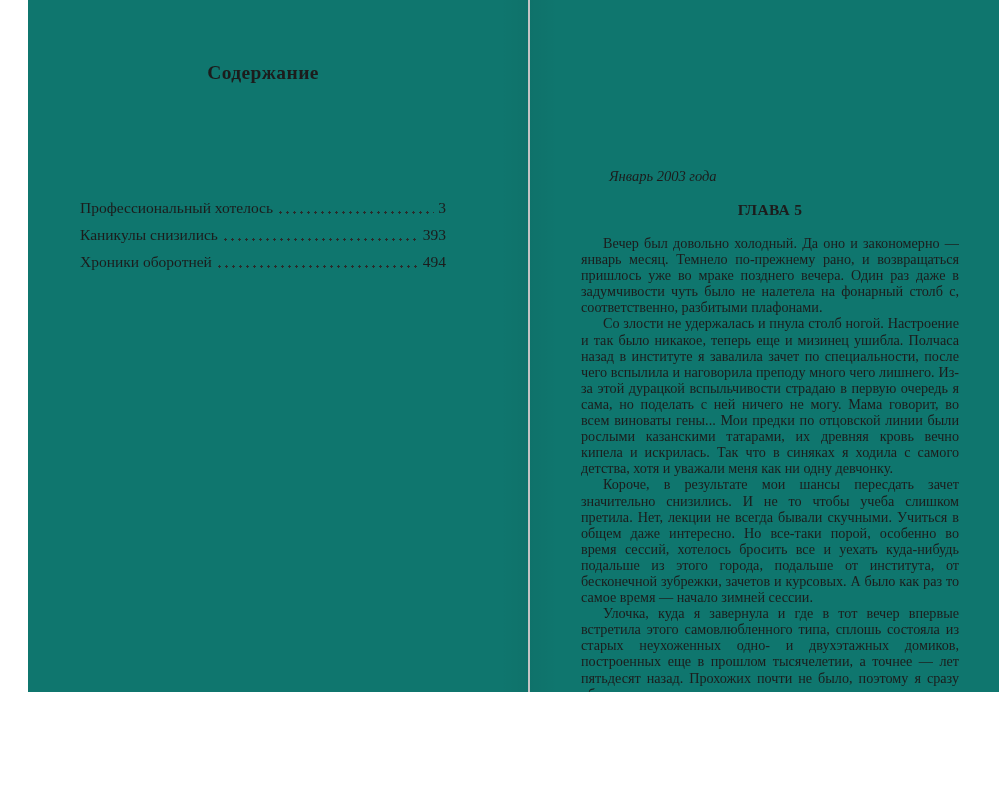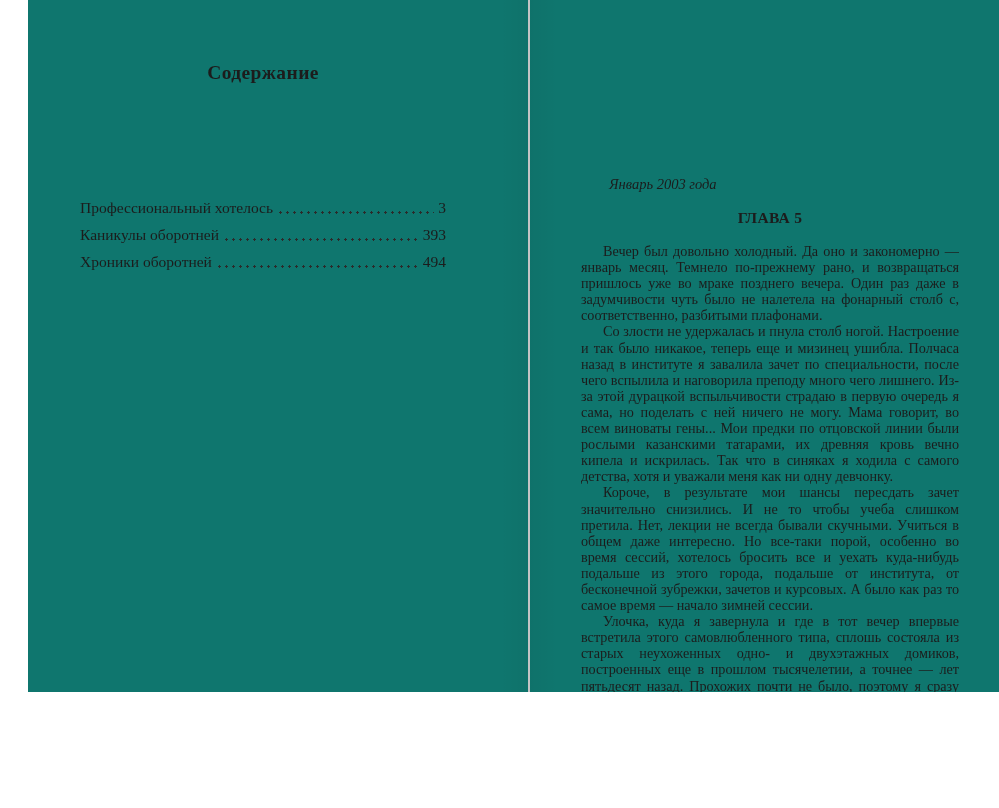--- a/index.html
+++ b/index.html
@@ -69,21 +69,21 @@
     background-image: radial-gradient(circle 1.2px at center, #2b2b2b 97%, rgba(0,0,0,0) 100%);
     background-size: 7px 3px;
     background-repeat: repeat-x;
     background-position: 0 17px;
   }
   .toc-pagenum { white-space: nowrap; }
 
   
   .text-block {
     position: absolute;
-    left: 553px; top: 176px;
+    left: 553px; top: 168px;
     width: 378px;
   }
   .date-line {
     font-style: italic;
     font-size: 14.5px;
     line-height: 16px;
     margin-left: 28px;
   }
   .chapter-title {
     text-align: center;
@@ -130,21 +130,21 @@
   <div>
     <h1 class="toc-title">Содержание</h1>
 
     <div class="toc-block">
       <div class="toc-row">
         <span class="toc-label">Профессиональный хотелось</span>
         <span class="toc-leader"></span>
         <span class="toc-pagenum">3</span>
       </div>
       <div class="toc-row">
-        <span class="toc-label">Каникулы оборотней</span>
+        <span class="toc-label">Каникулы снизились</span>
         <span class="toc-leader"></span>
         <span class="toc-pagenum">393</span>
       </div>
       <div class="toc-row">
         <span class="toc-label">Хроники оборотней</span>
         <span class="toc-leader"></span>
         <span class="toc-pagenum">494</span>
       </div>
     </div>
   </div>

